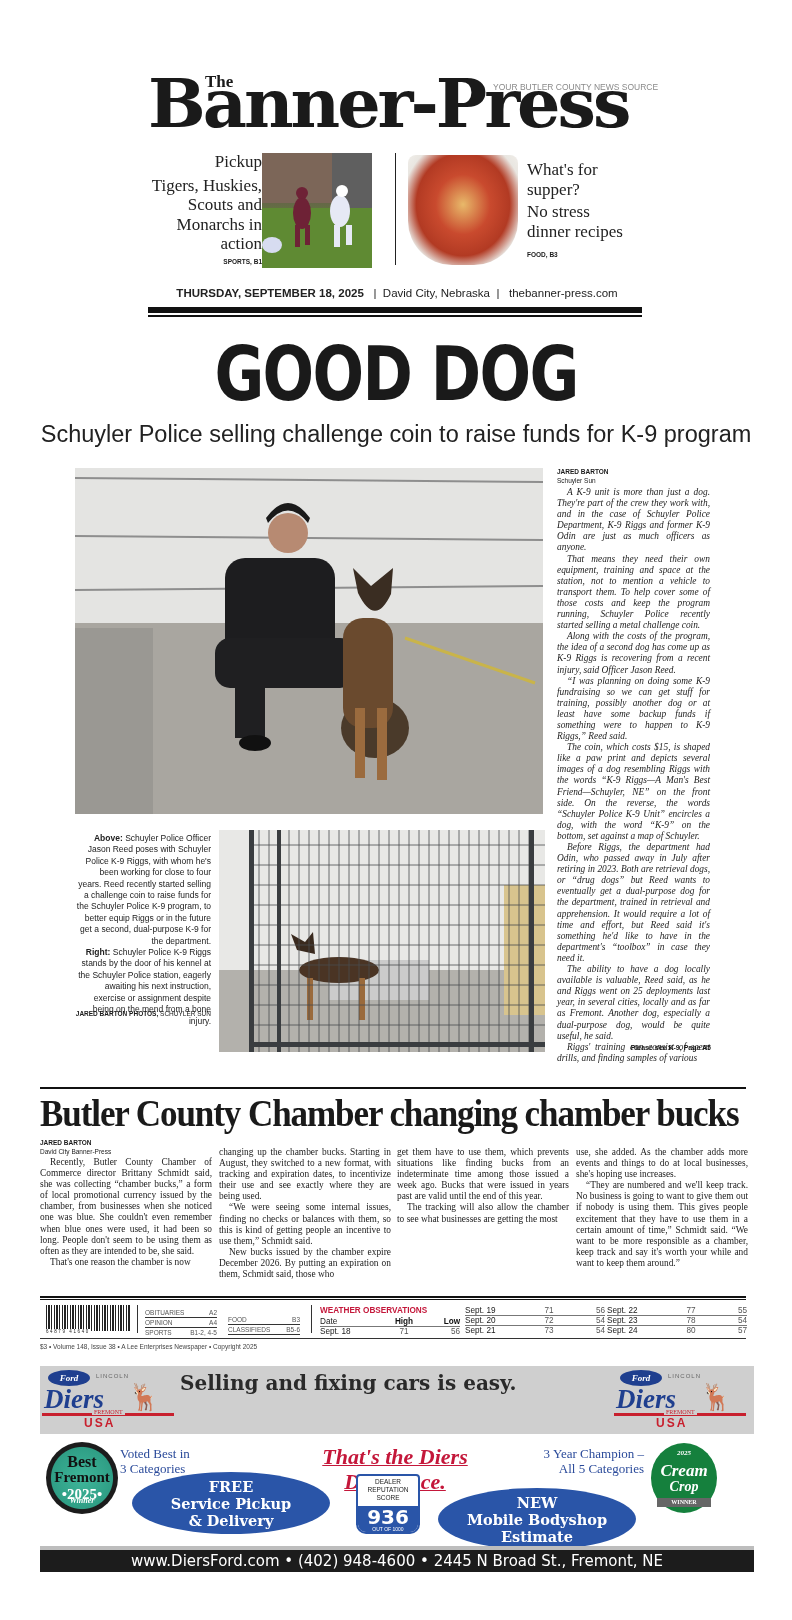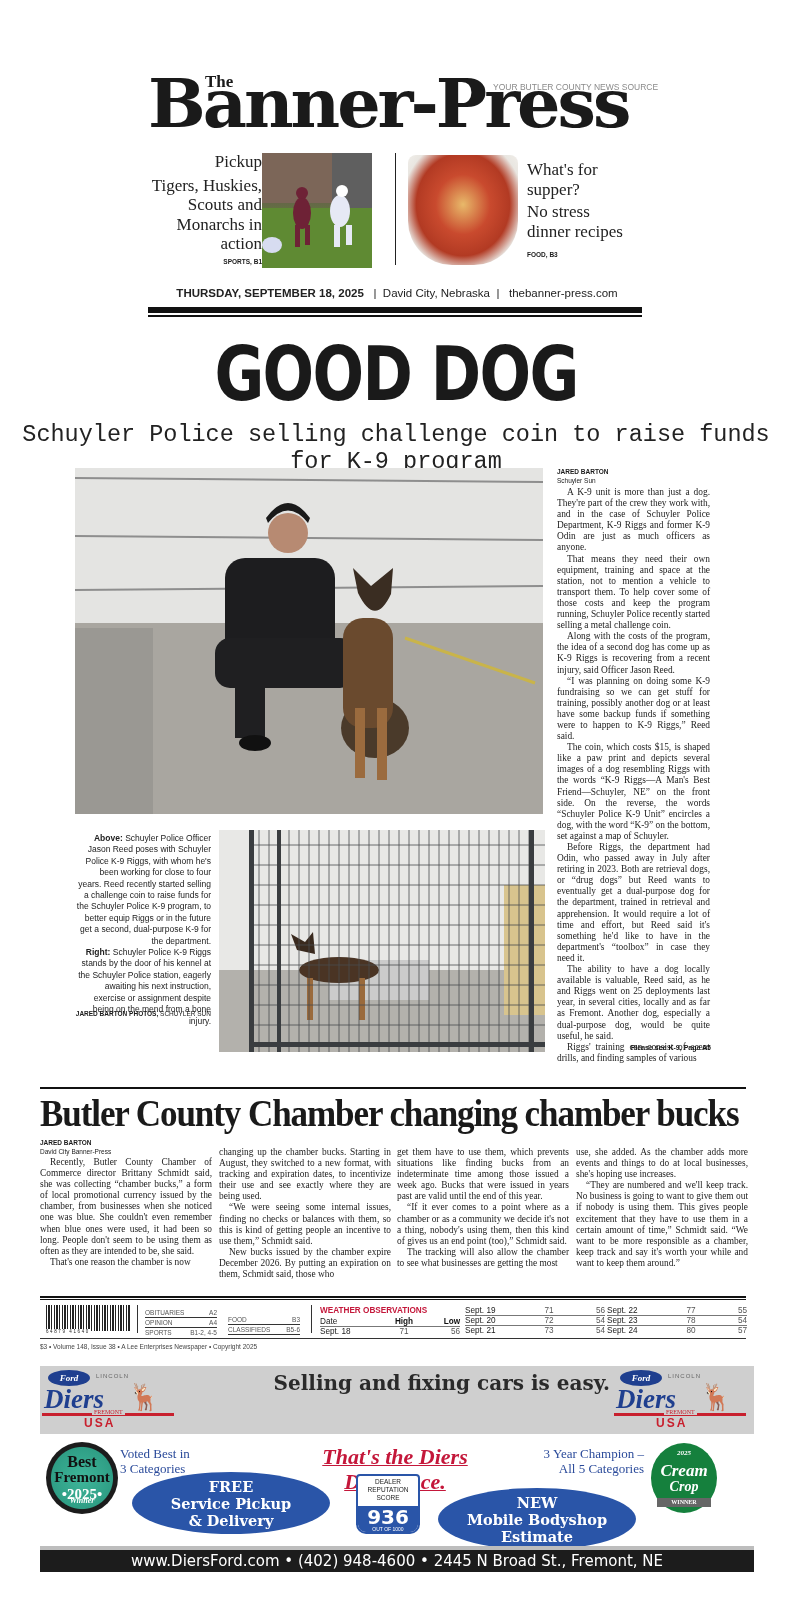--- a/index.html
+++ b/index.html
@@ -23,36 +23,36 @@
   #teaser-right-ref { left: 527px; top: 251px; font-family: "Liberation Sans", sans-serif; font-weight: bold; font-size: 6.5px; }
 
   
   #dateline { left: 147px; top: 287px; width: 500px; font-family: "Liberation Sans", sans-serif; font-size: 11.5px; color: #222; text-align: center; }
   #dateline b { font-weight: bold; }
   #rule-thick { left: 148px; top: 307px; width: 494px; height: 6px; background: #111; }
   #rule-thin { left: 148px; top: 315px; width: 494px; height: 2px; background: #111; }
 
   
   #headline { left: 0; top: 334px; width: 792px; text-align: center; font-family: "DejaVu Sans", sans-serif; font-weight: bold; font-size: 74px; letter-spacing: -2px; line-height: 80px; transform: scaleX(0.82); color: #1a1a1a; }
-  #subhead { left: 0; top: 421px; width: 792px; text-align: center; font-family: Liberation Mono, monospace; font-size: 23.5px; color: #222; }
+  #subhead { left: 0; top: 421px; width: 792px; text-align: center; font-family: Liberation Sans, sans-serif; font-size: 23.5px; color: #222; }
 
   
   #photo-main { left: 75px; top: 468px; width: 468px; height: 346px; background: #d0d0cf; overflow: hidden; }
   #photo-kennel { left: 219px; top: 830px; width: 326px; height: 222px; background: #cfcecb; overflow: hidden; }
 
   
   #cutline { left: 75px; top: 833px; width: 136px; font-family: "Liberation Sans", sans-serif; font-size: 8.5px; line-height: 11.4px; text-align: right; color: #222; }
   #cutline b { font-weight: bold; }
   #cutline-credit { left: 75px; top: 1010px; width: 136px; text-align: right; font-family: "Liberation Sans", sans-serif; font-size: 6.5px; }
 
   
   #byline-1 { left: 557px; top: 467px; font-family: "Liberation Sans", sans-serif; font-size: 6.5px; line-height: 9px; }
   #byline-1 .name { font-weight: bold; }
   #story1 { left: 557px; top: 487px; width: 153px; font-family: "Liberation Serif", serif; font-size: 9.4px; line-height: 11.1px; text-align: justify; color: #222; }
-  #story1 p { text-indent: 10px; }
+  #story1 p { text-indent: 10px; font-style: italic; }
   #jump { right: 81px; top: 1044px; font-family: "Liberation Sans", sans-serif; font-size: 7px; font-weight: bold; }
 
   
   #rule-story2 { left: 40px; top: 1087px; width: 706px; height: 2px; background: #111; }
   #headline2 { left: 40px; top: 1091px; width: 706px; font-family: "Liberation Serif", serif; font-weight: bold; font-size: 38.5px; letter-spacing: -1.2px; transform: scaleX(0.91); transform-origin: left; white-space: nowrap; }
   #byline-2 { left: 40px; top: 1138px; font-family: "Liberation Sans", sans-serif; font-size: 6.5px; line-height: 9px; }
   #byline-2 .name { font-weight: bold; }
   .s2col { font-family: "Liberation Serif", serif; font-size: 9.4px; line-height: 11.1px; text-align: justify; color: #222; width: 172px; }
   .s2col p { text-indent: 10px; }
   #s2c1 { left: 40px; top: 1157px; }
@@ -94,21 +94,21 @@
   .ad-logo { position: absolute; top: 4px; width: 138px; height: 60px; }
   .ford-oval { position: absolute; left: 8px; top: 0; width: 42px; height: 16px; border-radius: 50%; background: #1f3f8f; color: #fff; font-family: "Liberation Serif", serif; font-style: italic; font-weight: bold; font-size: 9px; text-align: center; line-height: 16px; }
   .lincoln { position: absolute; left: 56px; top: 3px; font-family: "Liberation Sans", sans-serif; font-size: 6px; color: #666; letter-spacing: 1px; }
   .diers { position: absolute; left: 4px; top: 14px; font-family: "Liberation Serif", serif; font-style: italic; font-weight: bold; font-size: 27px; color: #1f3f8f; }
   .stag { position: absolute; left: 88px; top: 12px; font-size: 26px; color: #1f3f8f; }
   .fremont-bar { position: absolute; left: 2px; top: 43px; width: 132px; height: 3px; background: #c8202e; }
   .fremont-lbl { position: absolute; left: 52px; top: 39px; font-family: "Liberation Serif", serif; font-size: 6px; color: #c8202e; background: #cfcfcf; padding: 0 2px; }
   .usa { position: absolute; left: 44px; top: 46px; font-family: "Liberation Sans", sans-serif; font-weight: bold; font-size: 12px; color: #c8202e; letter-spacing: 2px; }
   #ad-logo-left { left: 0; }
   #ad-logo-right { left: 572px; }
-  #ad-slogan { left: 140px; top: 3px; width: 430px; text-align: right; font-family: "DejaVu Serif", serif; font-weight: bold; font-size: 20px; line-height: 28px; color: #2a2a2a; }
+  #ad-slogan { left: 140px; top: 3px; width: 430px; text-align: left; font-family: "DejaVu Serif", serif; font-weight: bold; font-size: 20px; line-height: 28px; color: #2a2a2a; }
 
   #badge-best { left: 6px; top: 76px; width: 72px; height: 72px; border-radius: 50%; background: radial-gradient(circle, #3fb69a 0%, #2f9e85 60%, #1c1c1c 62%, #1c1c1c 100%); color: #111; text-align: center; font-family: "Liberation Serif", serif; font-weight: bold; }
   #badge-best .b1 { position: absolute; top: 12px; width: 100%; font-size: 16px; line-height: 15px; }
   #badge-best .b2 { position: absolute; top: 28px; width: 100%; font-size: 15px; line-height: 15px; }
   #badge-best .b3 { position: absolute; top: 44px; width: 100%; font-size: 15px; color: #fff; }
   #badge-best .b4 { position: absolute; top: 54px; width: 100%; font-size: 8px; font-style: italic; color: #fff; }
   #ad-voted { left: 80px; top: 80px; font-family: "Liberation Serif", serif; font-size: 13px; line-height: 15px; color: #2a4a9a; }
   #ad-diff { left: 230px; top: 78px; width: 250px; text-align: center; font-family: "Liberation Serif", serif; font-style: italic; font-weight: bold; font-size: 22px; line-height: 25px; color: #c4173a; text-decoration: underline; text-decoration-thickness: 1px; }
   #ad-champ { left: 470px; top: 80px; width: 134px; text-align: right; font-family: "Liberation Serif", serif; font-size: 13px; line-height: 15px; color: #2a4a9a; }
   #badge-cream { left: 611px; top: 77px; width: 66px; height: 70px; border-radius: 50%; background: #15803d; color: #fff; text-align: center; font-family: "Liberation Serif", serif; font-style: italic; font-weight: bold; }
@@ -297,21 +297,20 @@
   <p>Recently, Butler County Chamber of Commerce director Brittany Schmidt said, she was collecting “chamber bucks,” a form of local promotional currency issued by the chamber, from businesses when she noticed one was blue. She couldn't even remember when blue ones were used, it had been so long. People don't seem to be using them as often as they are intended to be, she said.</p>
   <p>That's one reason the chamber is now</p>
 </div>
 <div class="abs s2col" id="s2c2">
   <p style="text-indent:0">changing up the chamber bucks. Starting in August, they switched to a new format, with tracking and expiration dates, to incentivize their use and see exactly where they are being used.</p>
   <p>“We were seeing some internal issues, finding no checks or balances with them, so this is kind of getting people an incentive to use them,” Schmidt said.</p>
   <p>New bucks issued by the chamber expire December 2026. By putting an expiration on them, Schmidt said, those who</p>
 </div>
 <div class="abs s2col" id="s2c3">
   <p style="text-indent:0">get them have to use them, which prevents situations like finding bucks from an indeterminate time among those issued a week ago. Bucks that were issued in years past are valid until the end of this year.</p>
-  <p>“If it ever comes to a point where as a chamber or as a community we decide it's not a thing, nobody's using them, then this kind of gives us an end point (too),” Schmidt said.</p>
   <p>The tracking will also allow the chamber to see what businesses are getting the most</p>
 </div>
 <div class="abs s2col" id="s2c4">
   <p style="text-indent:0">use, she added. As the chamber adds more events and things to do at local businesses, she's hoping use increases.</p>
   <p>“They are numbered and we'll keep track. No business is going to want to give them out if nobody is using them. This gives people excitement that they have to use them in a certain amount of time,” Schmidt said. “We want to be more responsible as a chamber, keep track and say it's worth your while and want to keep them around.”</p>
 </div>
 
 <div class="abs" id="rule-index-1"></div>
 <div class="abs" id="rule-index-2"></div>
 <div class="abs" id="barcode"></div>

